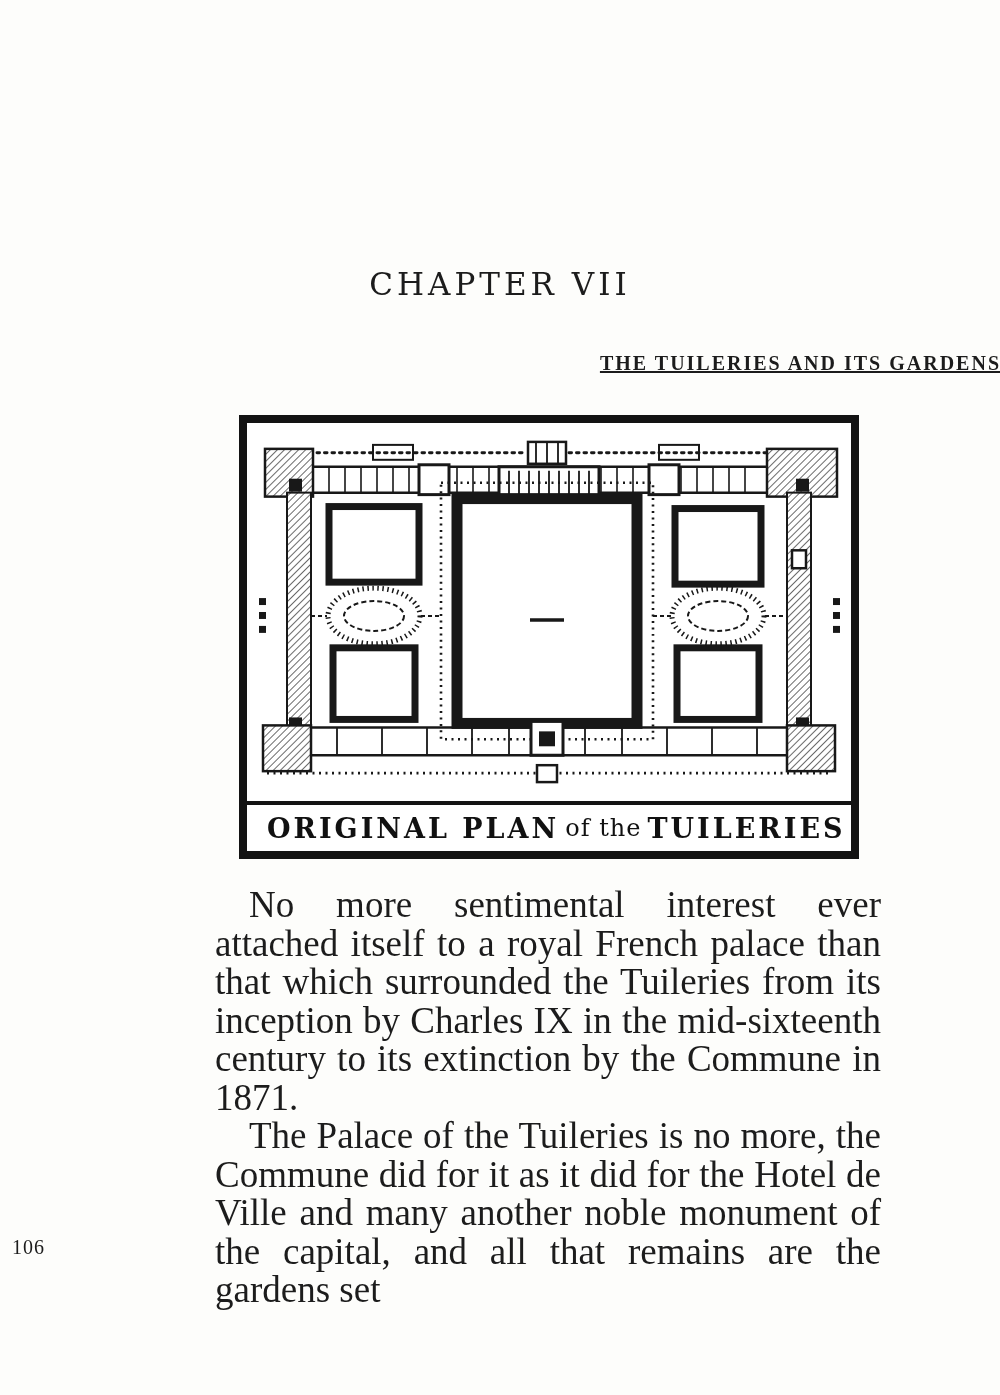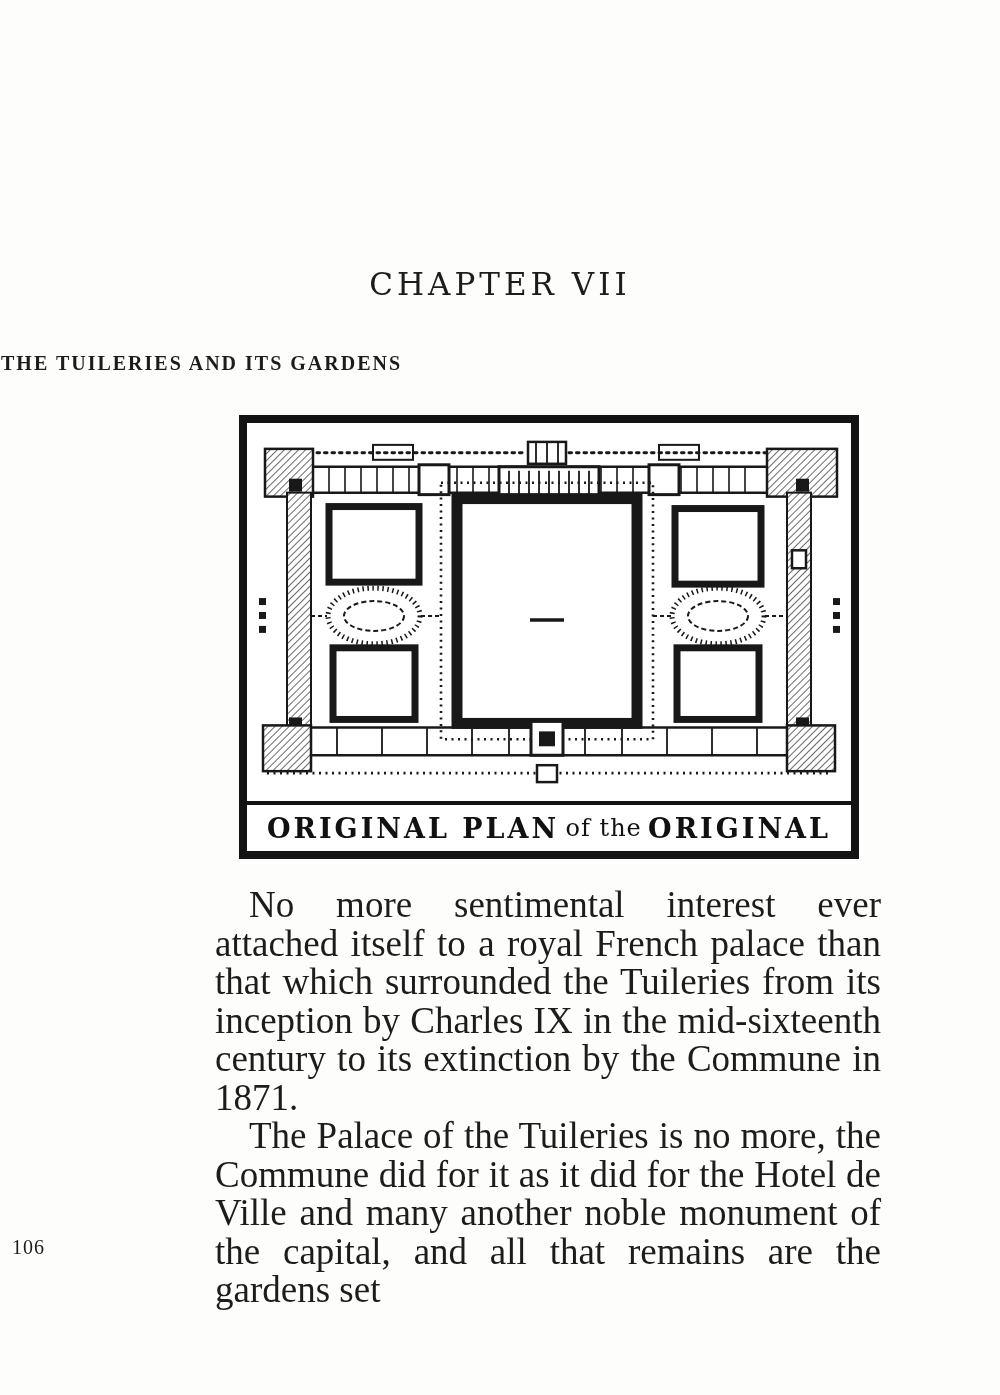--- a/index.html
+++ b/index.html
@@ -13,22 +13,22 @@
     overflow:hidden;
   }
   .chapter{
     position:absolute;top:266px;left:0;width:100%;
     margin:0;text-align:center;
     font-family:"DejaVu Serif","Liberation Serif",serif;
     font-weight:400;font-size:31px;letter-spacing:4px;
   }
   .section{
     position:absolute;top:351px;left:0;width:100%;
-    margin:1px;text-align:left;
-    font-weight:700;font-size:20px;letter-spacing:2px;
+    margin:1px;text-align:right;
+    font-weight:700;font-size:20px;letter-spacing:2px;text-decoration:underline;
   }
   .figure-frame{
     position:absolute;left:239px;top:415px;
     width:620px;height:444px;
     box-sizing:border-box;margin:0;
     border:8px solid #131313;
     background:#fff;
     display:flex;flex-direction:column;
   }
   .plan{flex:1 1 auto;overflow:hidden;}
@@ -145,21 +145,21 @@
           <rect x="540" y="304" width="48" height="46" fill="url(#hatch)" stroke-width="2.5"></rect>
 
           <line x1="20" y1="352" x2="584" y2="352" stroke-dasharray="2 4.5" stroke-width="2.6"></line>
           <rect x="290" y="344" width="20" height="17" fill="#ffffff" stroke-width="2.5"></rect>
         </g>
       </svg>
     </div>
     <figcaption class="caption">
       <span>ORIGINAL PLAN</span>
       <span class="script">of the</span>
-      <span>ORIGINAL</span>
+      <span>TUILERIES</span>
     </figcaption>
   </figure>
 
   <div class="text-block">
     <p class="body-text">No more sentimental interest ever attached itself to a royal French palace than that which surrounded the Tuileries from its inception by Charles IX in the mid-sixteenth century to its extinction by the Commune in 1871.</p>
     <p class="body-text">The Palace of the Tuileries is no more, the Commune did for it as it did for the Hotel de Ville and many another noble monument of the capital, and all that remains are the gardens set</p>
   </div>
 
   <div class="page-number">106</div>
 

